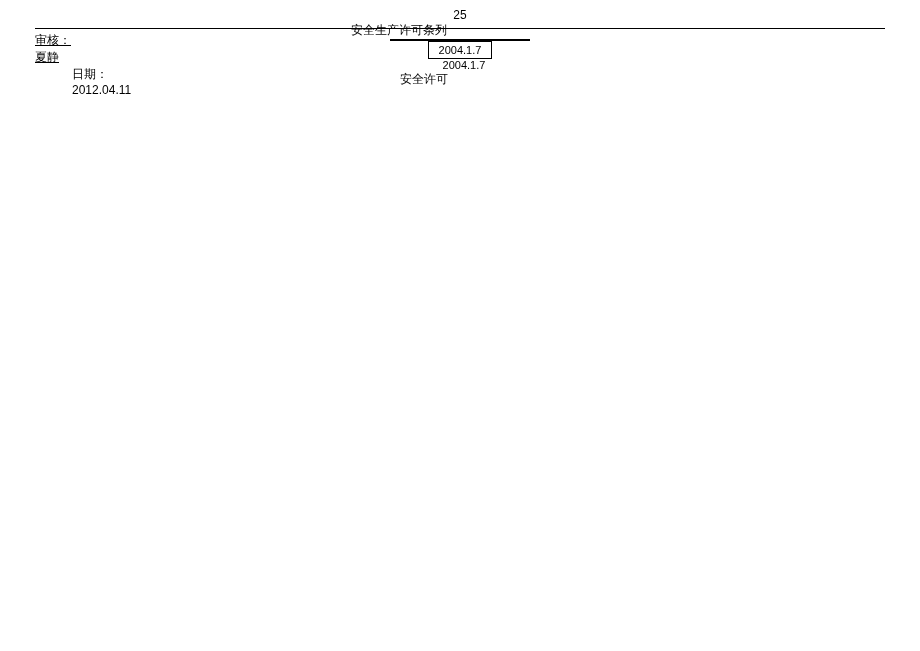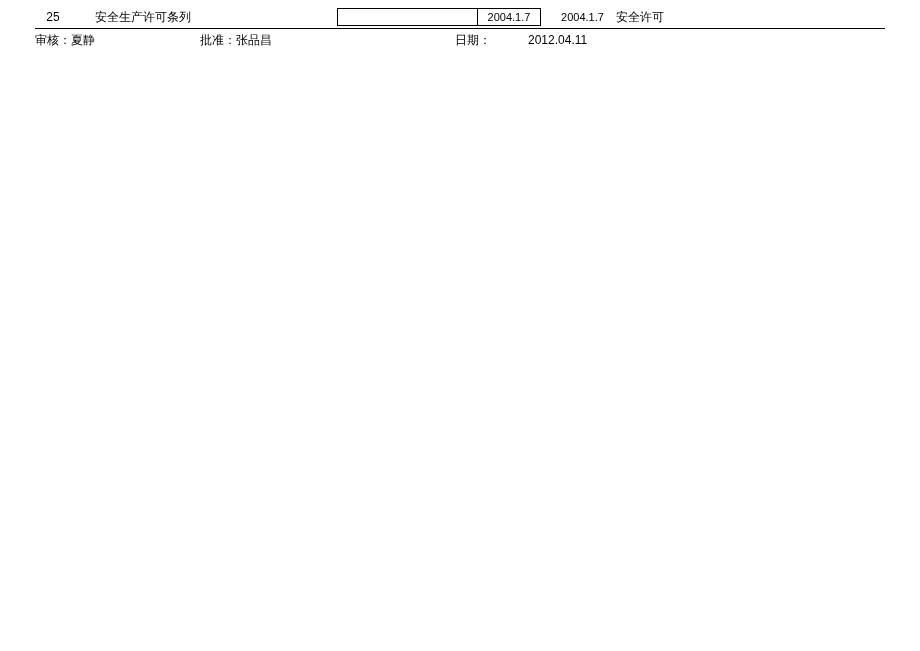--- a/index.html
+++ b/index.html
@@ -1,18 +1,19 @@
 <!DOCTYPE html>
 <html><head>
   <meta charset="utf-8">
   <style>
     * {
       margin: 0;
       padding: 0;
       box-sizing: border-box;
+      flex-direction: column;
     }
     body {
       width: 920px;
       height: 651px;
       background: #ffffff;
       font-family: "SimSun", "宋体", serif;
       font-size: 12px;
       color: #000000;
       padding-top: 8px;
       padding-left: 35px;
@@ -68,21 +69,21 @@
     .footer-row {
       display: flex;
       align-items: baseline;
       font-size: 12px;
     }
     .footer-item {
       display: flex;
       align-items: baseline;
     }
     .footer-item-1 { width: 165px; }
-    .footer-item-2 { width: 165px; }
+    .footer-item-2 { width: 165px; text-decoration: underline; }
     .footer-item-3 { width: 255px; }
     .footer-item-4 { }
     .date-value {
       font-family: Arial, sans-serif;
       margin-left: 37px;
     }
   </style>
 </head>
 <body>
 
@@ -95,21 +96,17 @@
   <div class="cell-category">安全许可</div>
 </div>
 
 <hr class="divider">
 
 <div class="footer-row">
   <div class="footer-item footer-item-2">
     <span>审核：</span>
     <span>夏静</span>
   </div>
-  <div class="footer-item footer-item-3">
-    <span>批准：</span>
-    <span>张品昌</span>
-  </div>
   <div class="footer-item footer-item-4">
     <span>日期：</span>
     <span class="date-value">2012.04.11</span>
   </div>
 </div>
 
 </body></html>

